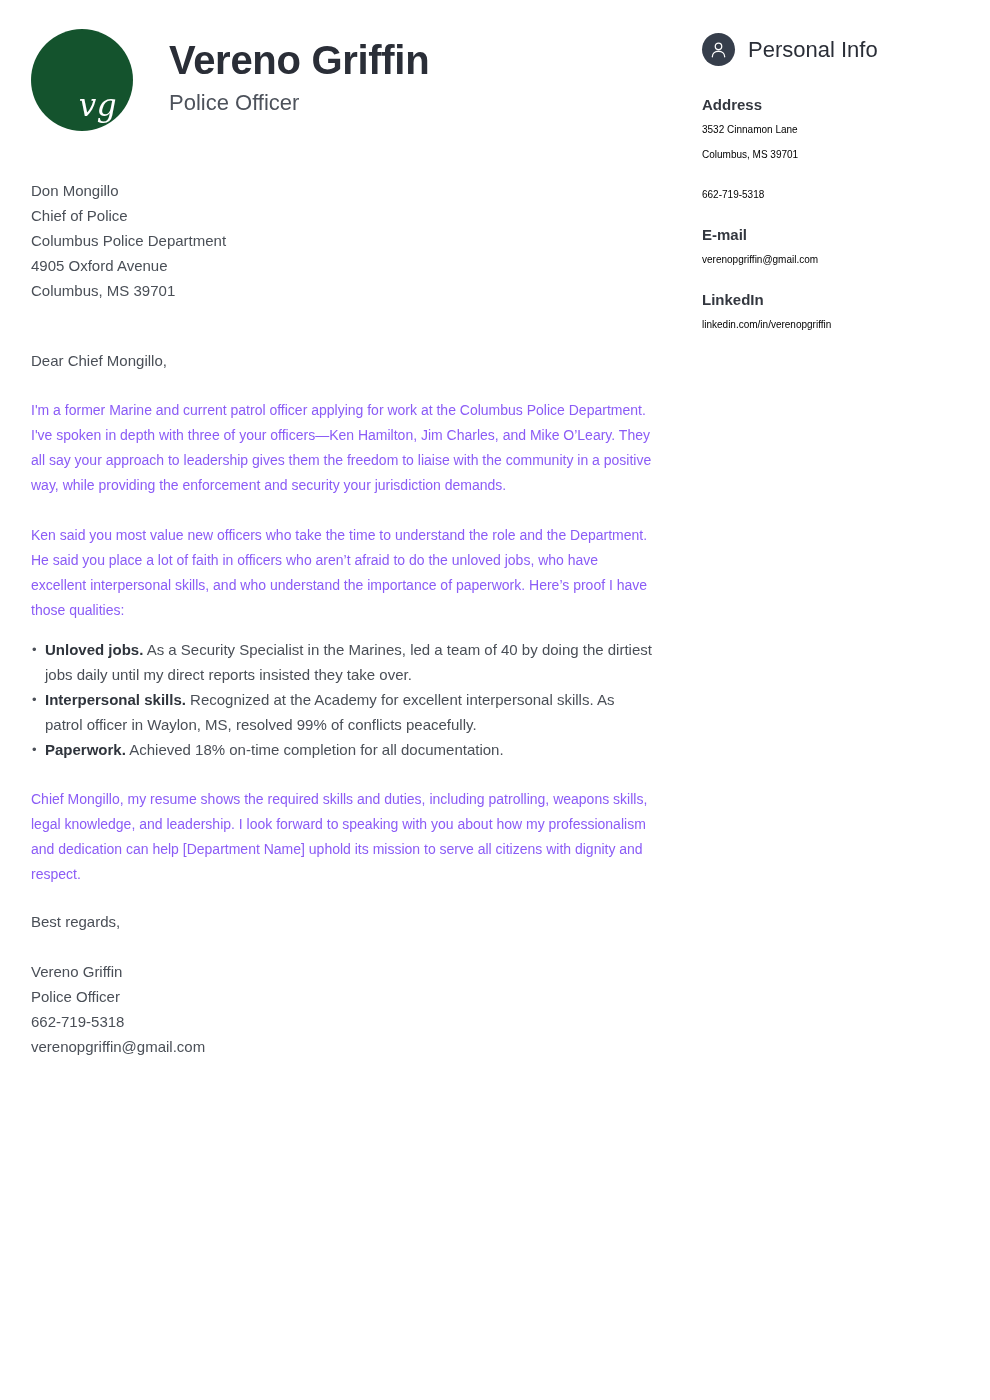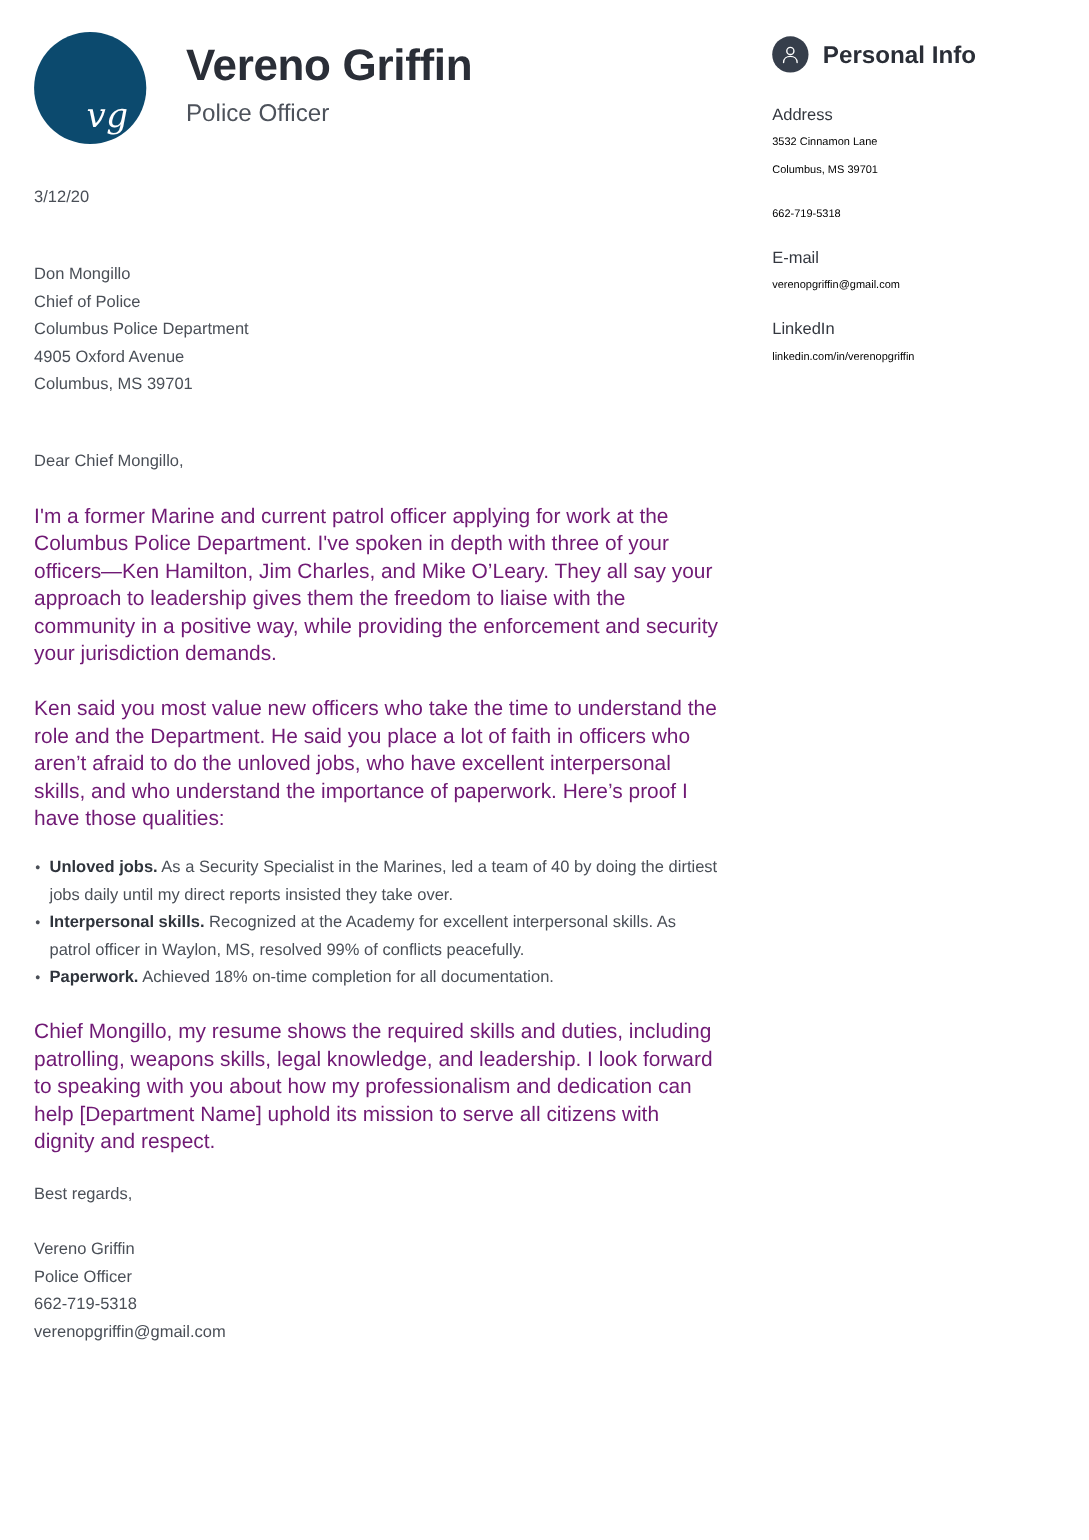--- a/index.html
+++ b/index.html
@@ -37,21 +37,21 @@
   .letter-header {
     display: flex;
     align-items: center;
     height: 104px;
   }
 
   .avatar {
     width: 102px;
     height: 102px;
     border-radius: 50%;
-    background: #0c4a6e;
+    background: #14532d;
     flex: 0 0 102px;
     position: relative;
   }
   .avatar-monogram {
     position: absolute;
     right: 16px;
     bottom: 10px;
     color: #ffffff;
     font-family: "DejaVu Serif", serif;
     font-style: italic;
@@ -97,23 +97,23 @@
 
   .salutation {
     margin-top: 45px;
     font-size: 15px;
     line-height: 25px;
     color: #4a4f57;
   }
 
   .para {
     margin-top: 25px;
-    font-size: 19px;
-    line-height: 25px;
-    color: #701a75;
+    font-size: 14px;
+    line-height: 25px;
+    color: #8b5cf6;
     width: 625px;
   }
 
   .bullets {
     list-style: none;
     margin: 0;
     padding: 0;
     width: 625px;
   }
   .bullet {
@@ -170,29 +170,29 @@
     border-radius: 50%;
     background: #363e4b;
     flex: 0 0 33px;
     display: flex;
     align-items: center;
     justify-content: center;
   }
   .side-icon svg { display: block; }
   .side-heading-label {
     font-size: 22px;
-    font-weight: bold;
+    font-weight: normal;
     color: #2a2e37;
     line-height: 1;
   }
 
   .info-block { margin-bottom: 15px; }
   .info-label {
     font-size: 15px;
-    font-weight: normal;
+    font-weight: bold;
     color: #33373f;
     line-height: 25px;
   }
   .info-value {
     font-size: 10px;
     color: #000000;
     line-height: 25px;
     white-space: nowrap;
   }
 </style>
@@ -206,21 +206,20 @@
     <div class="letter-header">
       <div class="avatar">
         <span class="avatar-monogram">vg</span>
       </div>
       <div class="header-text">
         <h1 class="name">Vereno Griffin</h1>
         <div class="job-title">Police Officer</div>
       </div>
     </div>
 
-    <div class="date">3/12/20</div>
 
     <div class="recipient">
       <div>Don Mongillo</div>
       <div>Chief of Police</div>
       <div>Columbus Police Department</div>
       <div>4905 Oxford Avenue</div>
       <div>Columbus, MS 39701</div>
     </div>
 
     <div class="salutation">Dear Chief Mongillo,</div>

